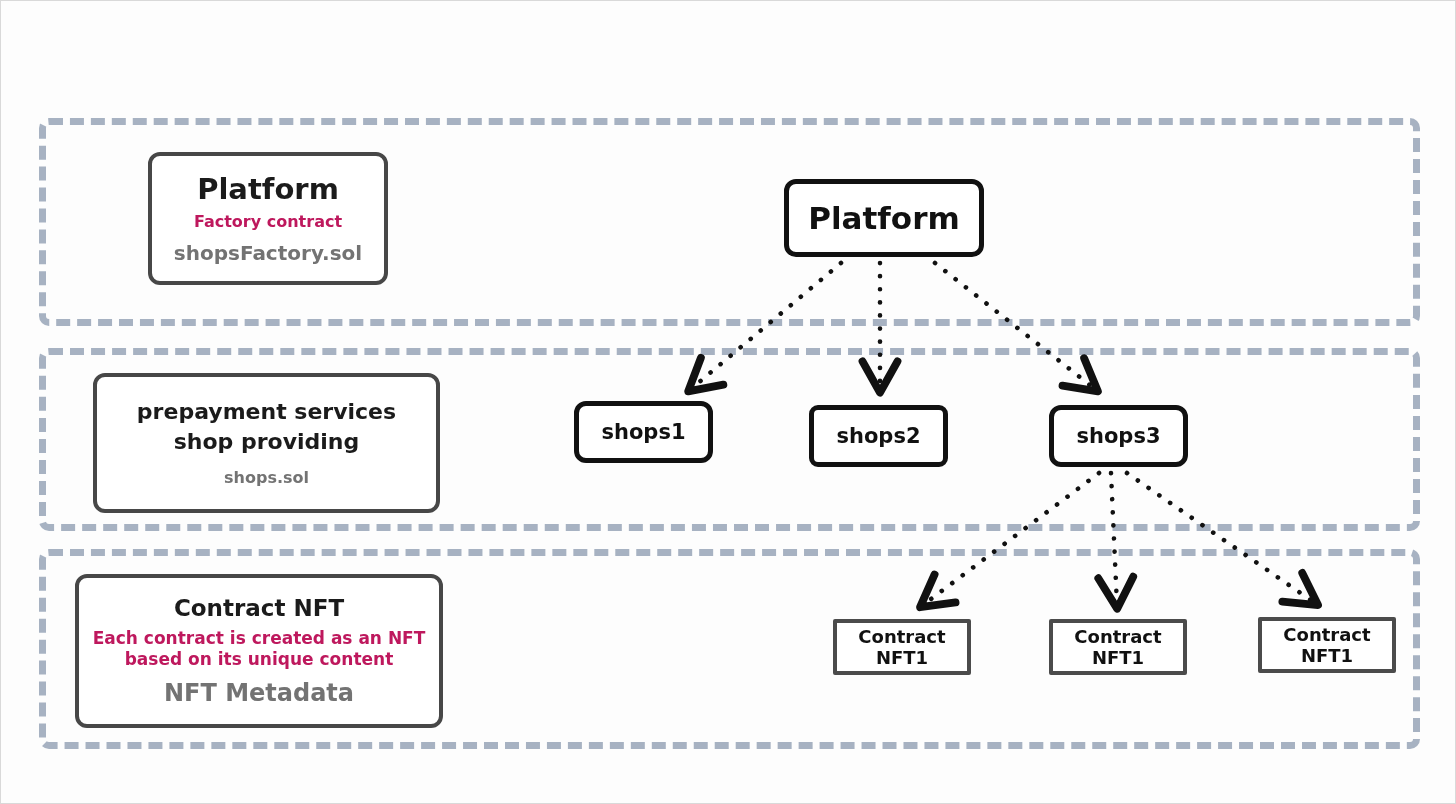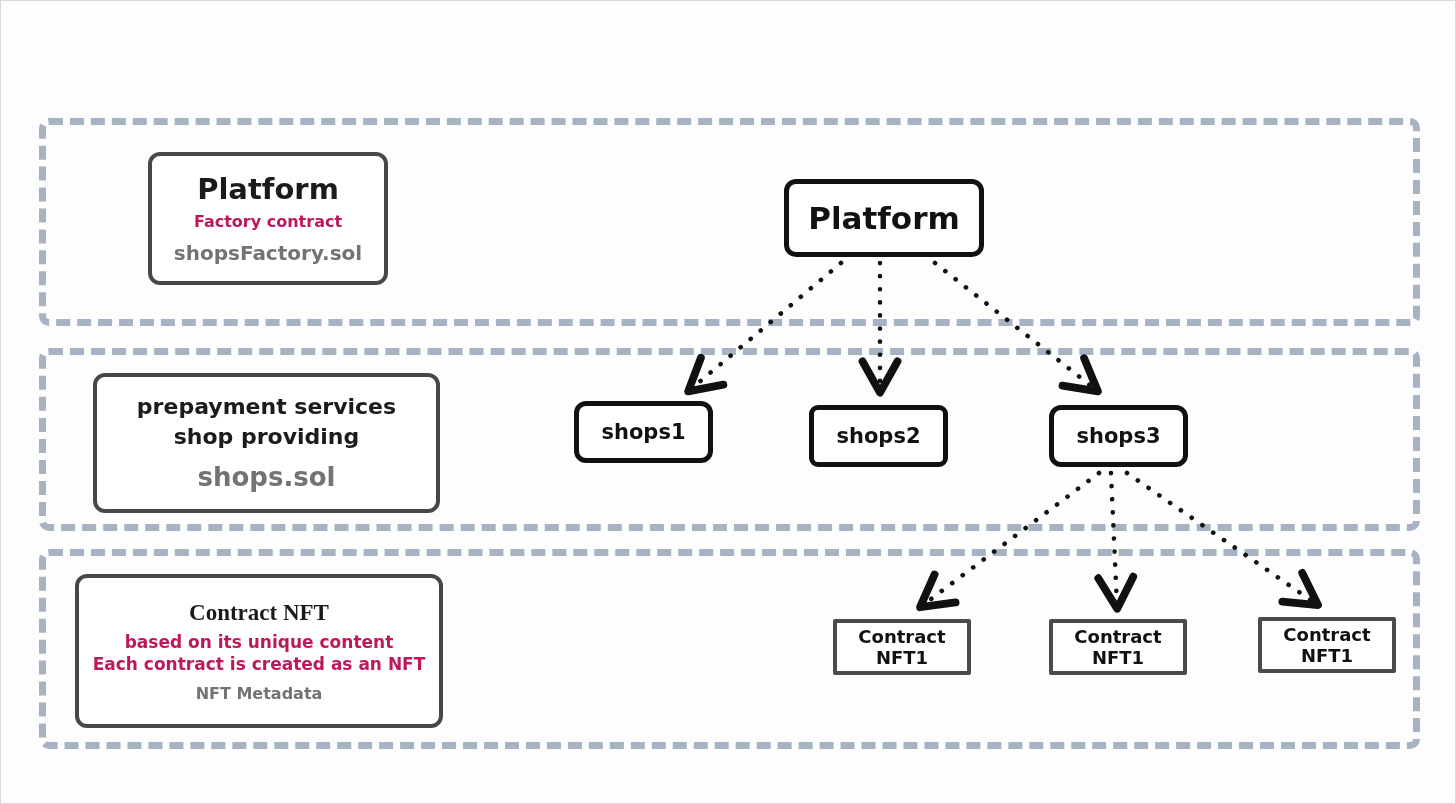--- a/index.html
+++ b/index.html
@@ -64,39 +64,39 @@
   #legend-shops    { left: 92px;  top: 372px; width: 347px; height: 140px; }
   #legend-nft      { left: 74px;  top: 573px; width: 368px; height: 154px; }
 
   .legend-title {
     color: #1b1b1b;
     font-weight: 700;
     line-height: 1.18;
   }
   #legend-platform .legend-title { font-size: 29px; margin-bottom: 6px; }
   #legend-shops    .legend-title { font-size: 22px; margin-bottom: 4px; }
-  #legend-nft      .legend-title { font-size: 23px; margin-bottom: 6px; font-family: Liberation Serif, serif; }
+  #legend-nft      .legend-title { font-size: 23px; margin-bottom: 6px; }
 
   .legend-sub {
     color: #be185d;
     font-weight: 700;
     line-height: 1.25;
   }
   #legend-platform .legend-sub { font-size: 16px; }
   #legend-shops    .legend-sub { font-size: 15px; }
   #legend-nft      .legend-sub { font-size: 17px; }
 
   .legend-file {
     color: #737373;
     font-weight: 700;
     margin-top: 9px;
   }
   #legend-platform .legend-file { font-size: 20px; }
-  #legend-shops    .legend-file { font-size: 26px; }
-  #legend-nft      .legend-file { font-size: 16px; }
+  #legend-shops    .legend-file { font-size: 16px; }
+  #legend-nft      .legend-file { font-size: 24px; }
 
   
   .node {
     position: absolute;
     box-sizing: border-box;
     background: #ffffff;
     display: flex;
     align-items: center;
     justify-content: center;
     text-align: center;
@@ -147,22 +147,22 @@
   </div>
 
   <div class="legend-card" id="legend-shops">
     <div class="legend-title">prepayment services</div>
     <div class="legend-title">shop providing</div>
     <div class="legend-file">shops.sol</div>
   </div>
 
   <div class="legend-card" id="legend-nft">
     <div class="legend-title">Contract NFT</div>
+    <div class="legend-sub">Each contract is created as an NFT</div>
     <div class="legend-sub">based on its unique content</div>
-    <div class="legend-sub">Each contract is created as an NFT</div>
     <div class="legend-file">NFT Metadata</div>
   </div>
 
   <svg id="edges" viewBox="0 0 1456 804">
     <defs>
       <marker id="ah" markerWidth="10" markerHeight="10" refX="7.2" refY="5" orient="auto" markerUnits="strokeWidth">
         <path d="M1.2,1.2 L8,5 L1.2,8.8" fill="none" stroke="#111111" stroke-width="1.7" stroke-linecap="round" stroke-linejoin="round"></path>
       </marker>
     </defs>
     <g stroke="#111111" stroke-width="4.6" stroke-linecap="round" stroke-dasharray="0.1 13" fill="none" marker-end="url(#ah)">

